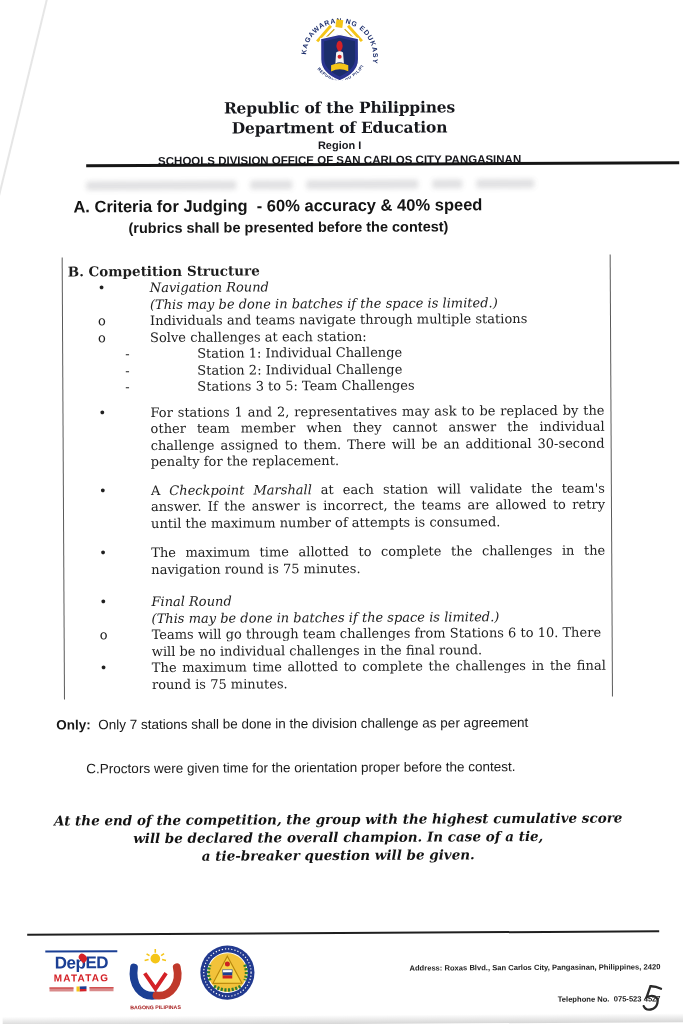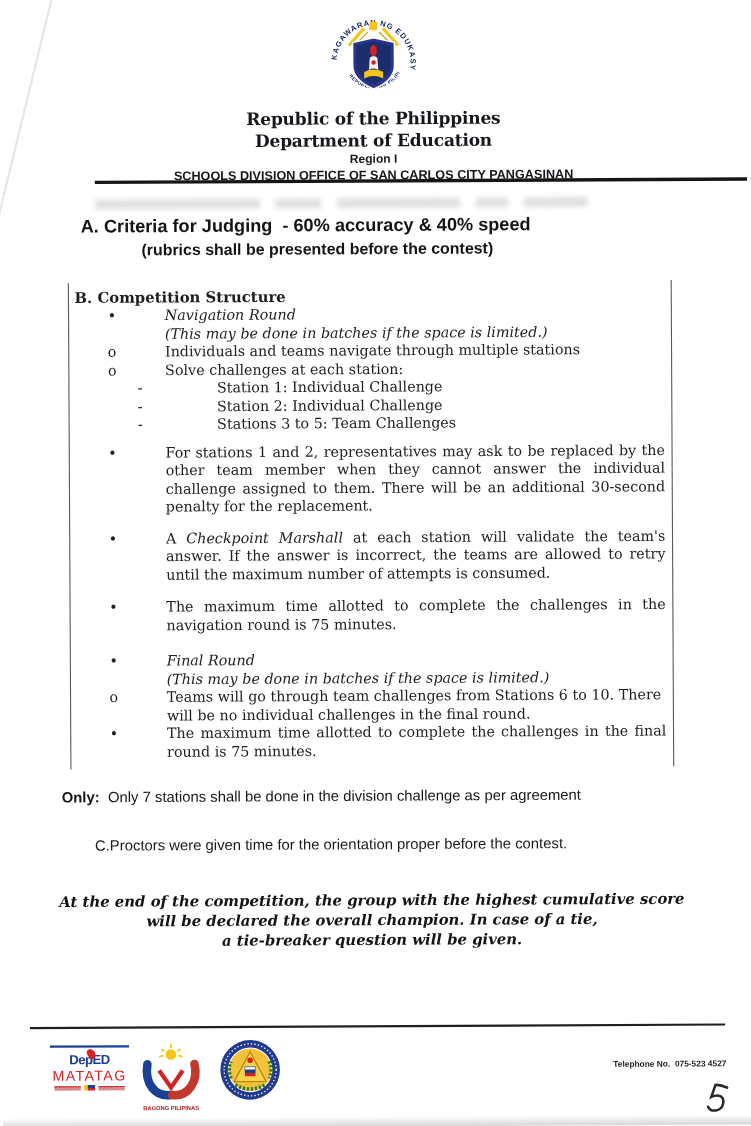--- a/index.html
+++ b/index.html
@@ -55,25 +55,25 @@
   .c-line{position:absolute;top:760px;left:85px;font-size:13.5px;color:#1a1a1a;}
   .closing{position:absolute;top:810px;left:0;right:10px;text-align:center;
            font-family:"DejaVu Serif","Liberation Serif",serif;font-weight:bold;font-style:italic;
            font-size:13.5px;line-height:18px;color:#141414;}
 
   
   .ftr-rule{position:absolute;top:932px;left:25px;width:632px;height:2px;background:#1f1f1f;}
   .ftr{position:absolute;top:941px;left:0;right:0;height:80px;}
   .logo-deped{position:absolute;left:38px;top:8px;width:82px;text-align:center;}
   .dl-bar{height:2px;background:#1b3f94;width:72px;margin:0 auto 2px auto;}
-  .dl-name{position:relative;font-weight:bold;font-size:12px;line-height:18px;color:#1b3f94;
+  .dl-name{position:relative;font-weight:bold;font-size:17px;line-height:18px;color:#1b3f94;
            letter-spacing:-0.5px;}
   .dl-flame{position:absolute;left:39px;top:-1px;width:7px;height:9px;background:#d42127;
             border-radius:50% 50% 50% 0;transform:rotate(-45deg);}
-  .dl-matatag{font-weight:normal;font-size:13px;line-height:12px;color:#d42127;letter-spacing:1.2px;}
+  .dl-matatag{font-weight:bold;font-size:10px;line-height:12px;color:#d42127;letter-spacing:1.2px;}
   .dl-tag{display:flex;align-items:center;justify-content:center;gap:3px;margin-top:2px;}
   .dl-tag .tl{display:block;width:24px;height:3px;background:#d98b8b;border-top:1px solid #c33;}
   .dl-tag .tf{display:block;width:7px;height:5px;
       background:linear-gradient(180deg,#1b3f94 50%,#d42127 50%);border-left:3px solid #f5c518;}
   .logo-bagong{position:absolute;left:122px;top:4px;}
   .logo-sdo{position:absolute;left:196px;top:2px;}
   .addr{position:absolute;right:25px;top:2px;text-align:right;font-weight:bold;
         font-size:7.6px;line-height:10.6px;color:#222;white-space:pre-wrap;}
   .pg5{position:absolute;left:638px;top:986px;}
 
@@ -251,20 +251,21 @@
           <path d="M16 44 Q 30 52 44 44" stroke="#2e7d32" stroke-width="3.4" fill="none" stroke-dasharray="2.2,1.6"></path>
           <path d="M30 13 L45 41 L15 41 Z" fill="#f6d34a" stroke="#b8860b" stroke-width="1.2"></path>
           <circle cx="30" cy="21" r="2.6" fill="#cc2222"></circle>
           <rect x="25" y="27" width="10" height="3" fill="#ffffff" stroke="#1b3f94" stroke-width="0.6"></rect>
           <rect x="25" y="30" width="10" height="3" fill="#1b3f94"></rect>
           <rect x="25" y="33" width="10" height="3" fill="#cc2222"></rect>
         </svg>
       </div>
 
       <div class="addr">
+        <div>Address: Roxas Blvd., San Carlos City, Pangasinan, Philippines, 2420</div>
         <div>Telephone No.  075-523 4527</div>
         
         
       </div>
     </div>
 
     <div class="pg5">
       <svg width="24" height="32" viewBox="0 0 20 28">
         <path d="M16 3 C 10 1, 7 2, 6.5 2 L 4.5 12 C 9.5 8.5, 15 10, 14.5 16 C 14 22.5, 5.5 24.5, 3 20" stroke="#2a2a2a" stroke-width="2" fill="none" stroke-linecap="round" transform="rotate(8 10 14)"></path>
       </svg>

